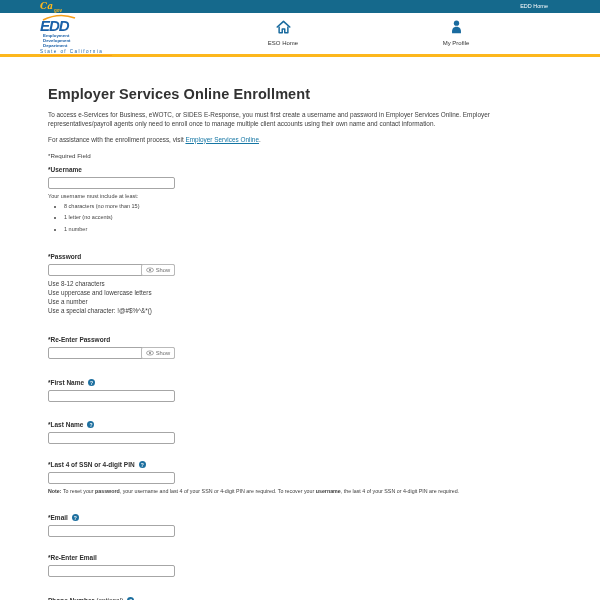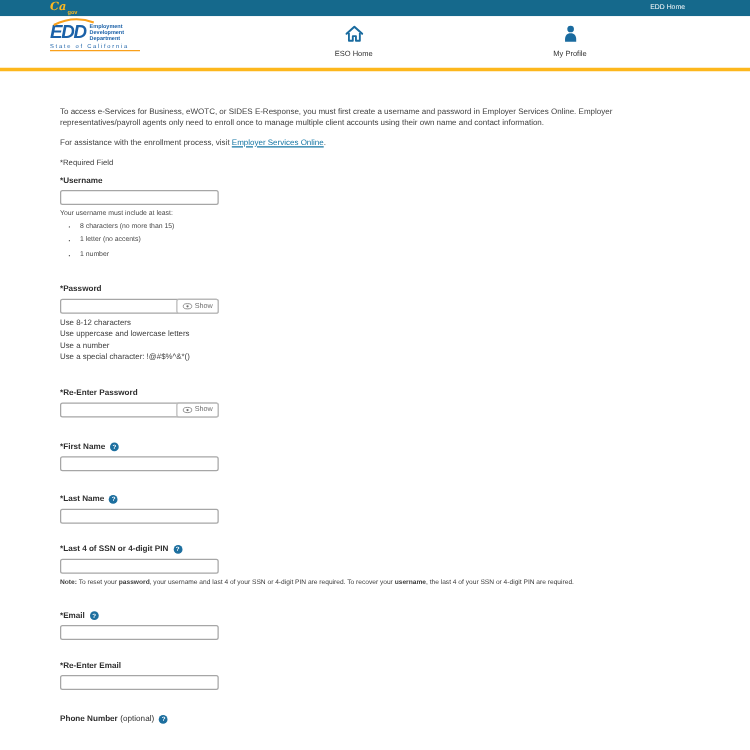--- a/index.html
+++ b/index.html
@@ -21,21 +21,21 @@
   }
   .ca-logo .gov { font-size:4.5px; font-style:normal; font-family:"Liberation Sans", sans-serif; margin-left:1px; vertical-align:sub; }
   .topbar-link {
     position:absolute; right:52px; top:0; line-height:13px;
     font-size:5.5px; color:#ffffff; cursor:pointer;
   }
 
   
   .header { position:relative; height:41px; background:#ffffff; }
   .edd-logo { position:absolute; left:40px; top:5px; cursor:pointer; }
-  .edd-top { position:relative; display:flex; align-items:flex-start; }
+  .edd-top { position:relative; display:flex; align-items:flex-start;flex-direction:column; }
   .edd-swoosh { position:absolute; top:-4px; left:1px; }
   .edd-acronym {
     font-size:15px; font-weight:bold; font-style:italic;
     color:#1B61A8; letter-spacing:-1px; line-height:15px;
   }
   .edd-lines { display:flex; flex-direction:column; margin-left:3px; }
   .edd-lines span { font-size:4.4px; line-height:5px; font-weight:bold; color:#1B61A8; }
   .edd-tagline {
     margin-top:1px; font-size:4.6px; letter-spacing:1.4px; color:#1B61A8;
     border-bottom:1.5px solid #F9A01B; padding-bottom:1px; width:72px;
@@ -141,20 +141,21 @@
         </svg>
     </span>
     <div class="nav-label">My Profile</div>
   </div>
 </div>
 
 <div class="gold-line"></div>
 
 <div class="main">
 
+  <h1 class="page-title">Employer Services Online Enrollment</h1>
 
   <p class="intro">To access e-Services for Business, eWOTC, or SIDES E-Response, you must first create a username and password in Employer Services Online. Employer representatives/payroll agents only need to enroll once to manage multiple client accounts using their own name and contact information.</p>
 
   <p class="assist"><span>For assistance with the enrollment process, visit </span><a class="link">Employer Services Online</a><span>.</span></p>
 
   <p class="required">*Required Field</p>
 
   <div class="f-username">
     <div class="field-label">
         <span>*Username</span>

